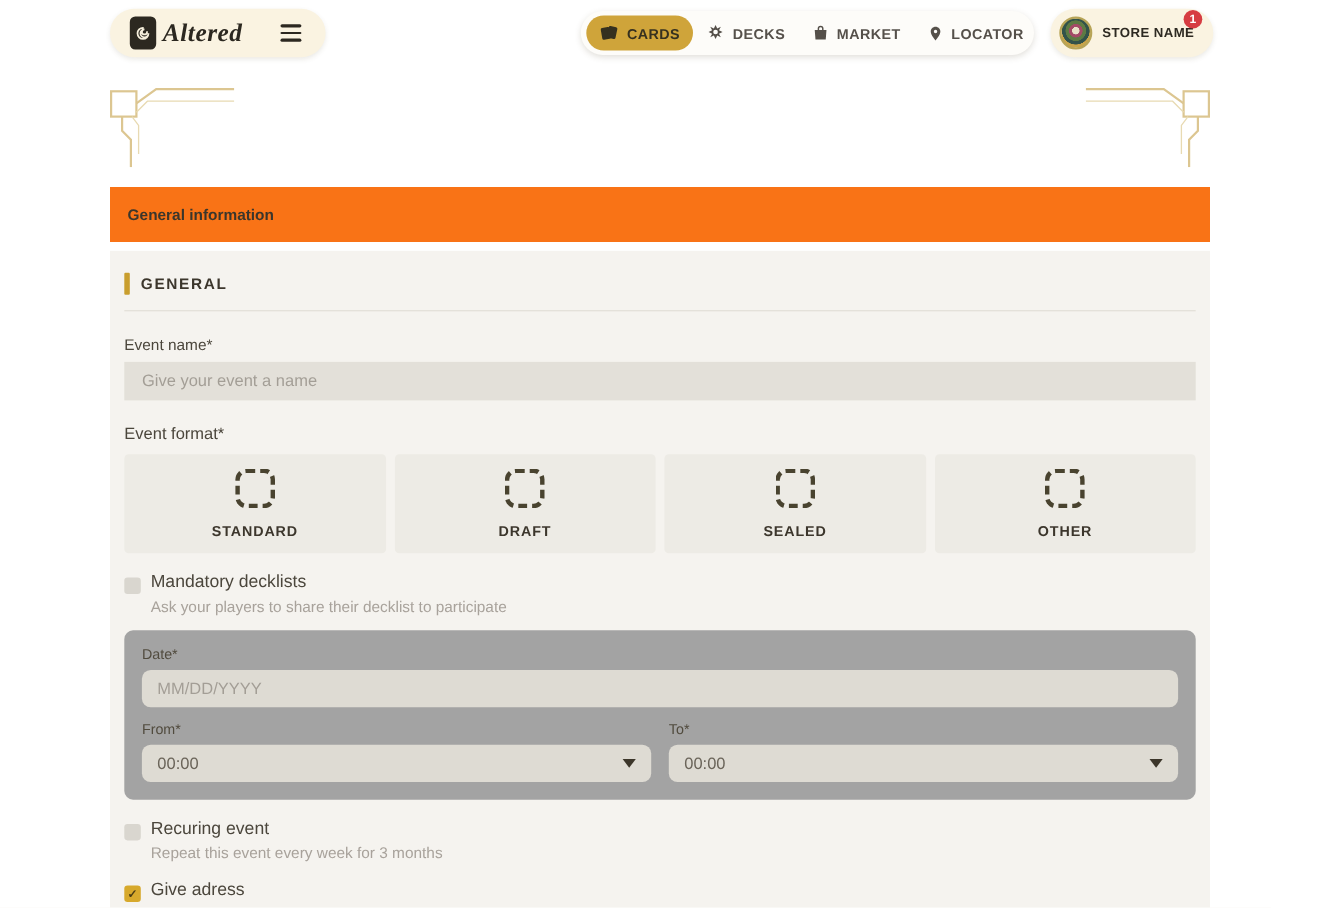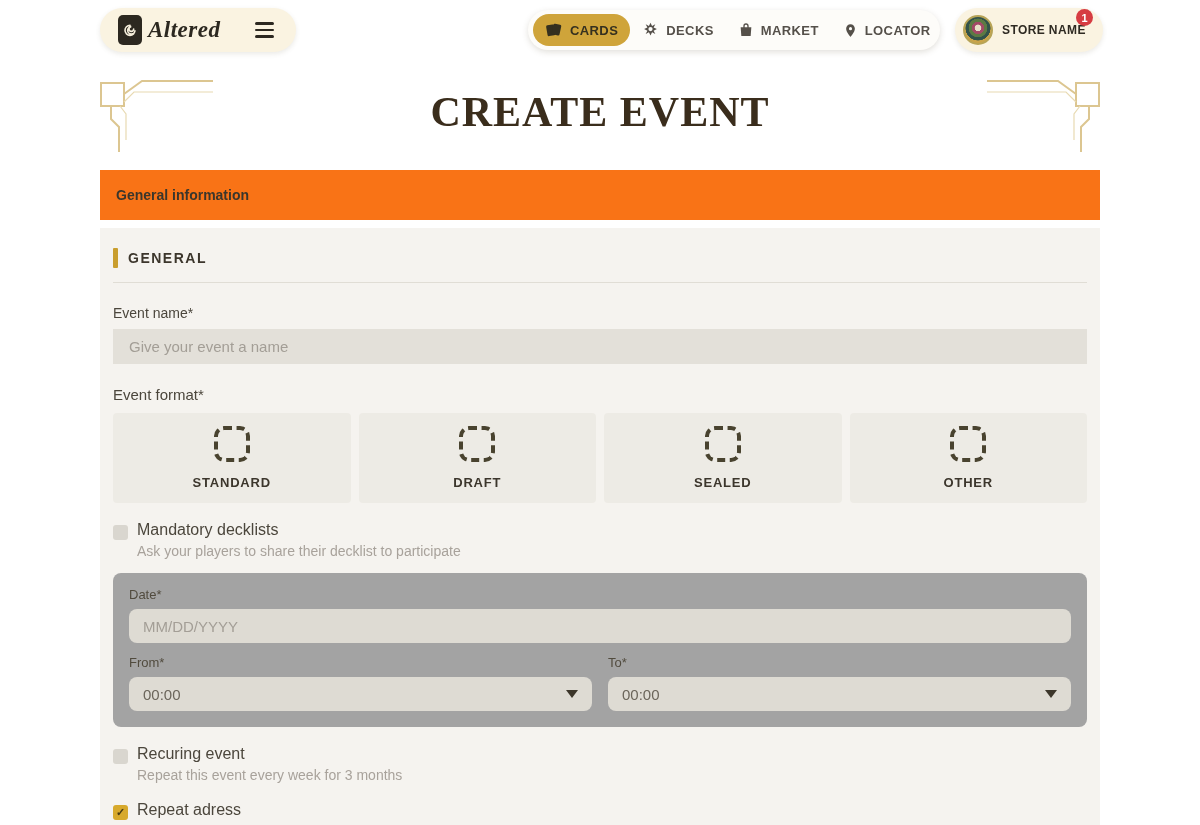--- a/index.html
+++ b/index.html
@@ -154,21 +154,20 @@
 </header>
 
 <section class="title-area">
   <svg class="corner left" width="115" height="78" viewBox="0 0 115 78" fill="none">
     <rect x="3" y="9" width="23" height="23" stroke="#dcc691" stroke-width="2"></rect>
     <path d="M26 20 L44 7 H115" stroke="#dcc691" stroke-width="2"></path>
     <path d="M26 28 L36 18 H115" stroke="#e8dab2" stroke-width="1.2"></path>
     <path d="M13 32 V45 L21 53 V78" stroke="#dcc691" stroke-width="2"></path>
     <path d="M22 32 L28 40 V66" stroke="#e8dab2" stroke-width="1.2"></path>
   </svg>
-  <h1 class="page-title">CREATE EVENT</h1>
   <svg class="corner right" width="115" height="78" viewBox="0 0 115 78" fill="none">
     <rect x="3" y="9" width="23" height="23" stroke="#dcc691" stroke-width="2"></rect>
     <path d="M26 20 L44 7 H115" stroke="#dcc691" stroke-width="2"></path>
     <path d="M26 28 L36 18 H115" stroke="#e8dab2" stroke-width="1.2"></path>
     <path d="M13 32 V45 L21 53 V78" stroke="#dcc691" stroke-width="2"></path>
     <path d="M22 32 L28 40 V66" stroke="#e8dab2" stroke-width="1.2"></path>
   </svg>
 </section>
 
 <div class="container">
@@ -241,19 +240,19 @@
       <span class="checkbox">✓</span>
       <div>
         <div class="check-title">Recuring event</div>
         <div class="check-desc">Repeat this event every week for 3 months</div>
       </div>
     </div>
 
     <div class="check-row">
       <span class="checkbox checked">✓</span>
       <div>
-        <div class="check-title">Repeat adress</div>
+        <div class="check-title">Give adress</div>
         <div class="check-desc">The event adress is the same as your store's</div>
       </div>
     </div>
 
   </div>
 </div>
 
 </body></html>

